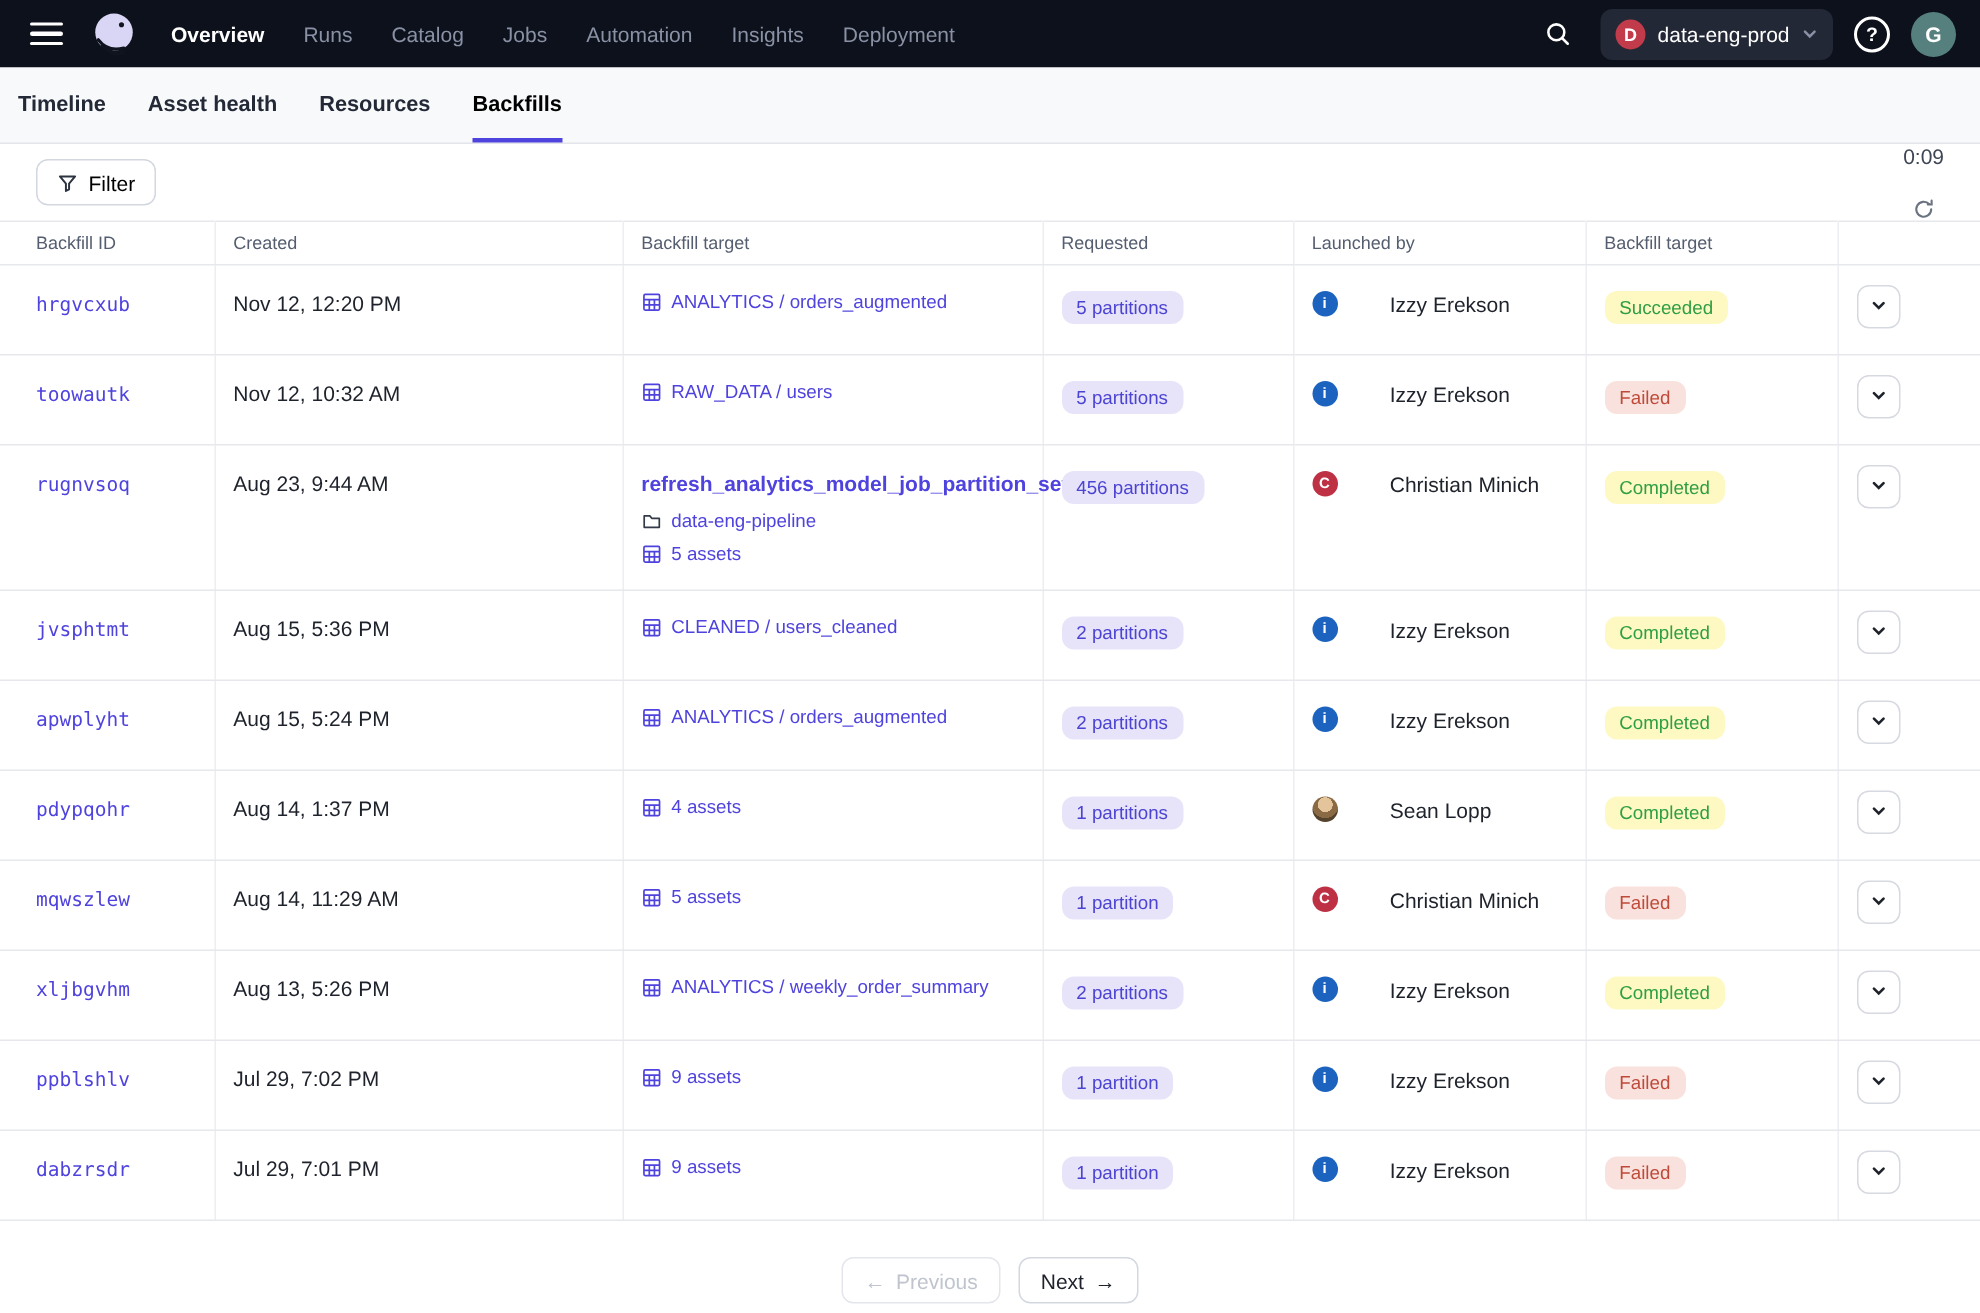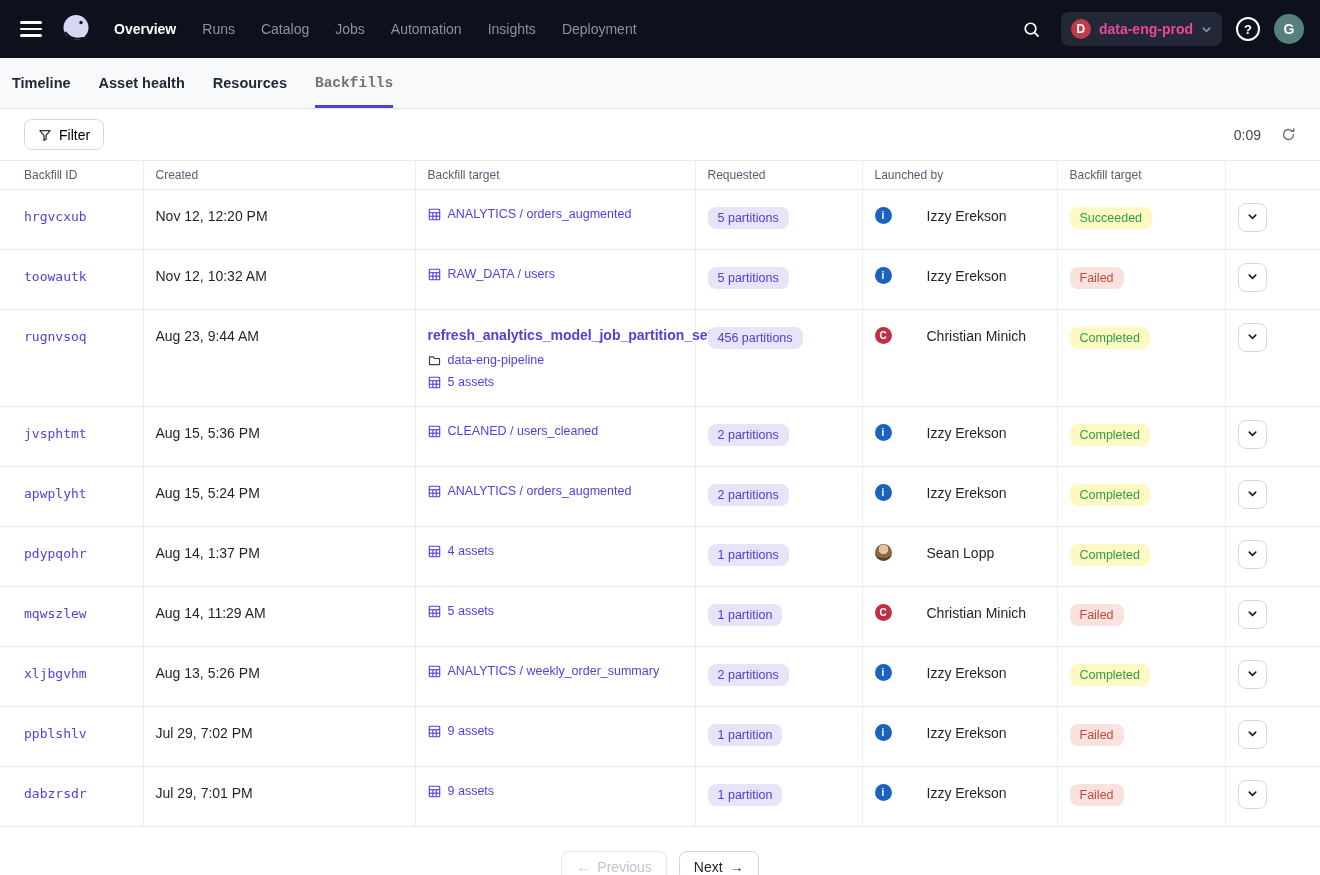--- a/index.html
+++ b/index.html
@@ -1,44 +1,44 @@
 <!DOCTYPE html>
 <html><head>
 <meta charset="utf-8">
 <style>
   * { margin:0; padding:0; box-sizing:border-box; }
   html,body { width:1320px; height:875px; background:#fff; overflow:hidden;
     font-family:"Liberation Sans", sans-serif; color:#1E222B; }
 
   
-  .topnav { height:58px; background:#0D111C; display:flex; align-items:center; padding:0 16px; }
+  .topnav { height:45px; background:#0D111C; display:flex; align-items:center; padding:0 16px; }
   .hamburger { width:28px; height:28px; display:flex; flex-direction:column; justify-content:center; gap:4px; margin:0 8px 0 4px; cursor:pointer; }
   .hamburger span { display:block; width:22px; height:2.4px; background:#fff; border-radius:2px; }
   .logo { width:40px; height:40px; display:flex; align-items:center; justify-content:center; margin-right:18px; }
   .nav-items { display:flex; align-items:center; gap:26px; }
   .nav-item { font-size:14px; color:#8A91A5; font-weight:500; cursor:pointer; }
   .nav-item.active { color:#FFFFFF; font-weight:700; }
   .topnav-right { margin-left:auto; display:flex; align-items:center; gap:14px; }
   .search-btn { width:30px; height:30px; display:flex; align-items:center; justify-content:center; cursor:pointer; }
   .deploy-pill { display:flex; align-items:center; gap:8px; background:#232836; border-radius:8px; height:34px; padding:0 10px; cursor:pointer; }
   .deploy-badge { width:20px; height:20px; border-radius:50%; background:#C23B4B; color:#fff; font-size:12px; font-weight:700; display:flex; align-items:center; justify-content:center; }
-  .deploy-name { color:#ec4899; font-size:14px; font-weight:700; }
+  .deploy-name { color:#ffffff; font-size:14px; font-weight:400; }
   .help-btn { width:24px; height:24px; border:2px solid #fff; border-radius:50%; color:#fff; font-size:13px; font-weight:700; display:flex; align-items:center; justify-content:center; cursor:pointer; }
   .avatar-g { width:30px; height:30px; border-radius:50%; background:#56807E; color:#fff; font-size:14px; font-weight:600; display:flex; align-items:center; justify-content:center; cursor:pointer; }
 
   
   .tabbar { height:51px; background:#F8F9FB; border-bottom:1px solid #E3E5EA; display:flex; align-items:stretch; padding:0 12px; gap:28px; }
   .tab { display:flex; align-items:center; font-size:14.5px; font-weight:600; color:#232936; cursor:pointer; position:relative; }
-  .tab.active { color:#737373;font-family:Liberation Mono, monospace; }
+  .tab.active { color:#000000; }
   .tab.active::after { content:""; position:absolute; left:0; right:0; bottom:0; height:3px; background:#4F43DD; }
 
   
   .toolbar { height:51px; display:flex; align-items:center; padding:0 24px; background:#fff; }
   .filter-btn { display:flex; align-items:center; gap:7px; height:31px; padding:0 13px; border:1px solid #D3D7DF; border-radius:8px; background:#fff; font-size:14px; color:#000000; cursor:pointer; font-family:inherit; }
-  .toolbar-right { margin-left:auto; display:flex; align-items:center; gap:20px; }
+  .toolbar-right { margin-left:auto; display:flex; align-items:center; gap:20px;flex-direction:column; }
   .timer { font-size:14px; color:#3F4656; }
   .refresh { display:flex; cursor:pointer; }
 
   
   table.backfills { width:1320px; border-collapse:collapse; table-layout:fixed; border-top:1px solid #E6E8EC;padding-left:39px; }
   col.c1{width:143px} col.c2{width:272px} col.c3{width:280px} col.c4{width:167px} col.c5{width:195px} col.c6{width:168px} col.c7{width:95px}
   thead th { height:29px; font-size:12px; font-weight:400; color:#555E70; text-align:left; padding:0 12px; border-bottom:1px solid #E6E8EC; border-right:1px solid #EDEEF1; }
   thead th:first-child { padding-left:24px; }
   thead th:last-child { border-right:none; }
   tbody td { vertical-align:top; padding:17px 12px; border-bottom:1px solid #E6E8EC; border-right:1px solid #EDEEF1; height:53px; }

